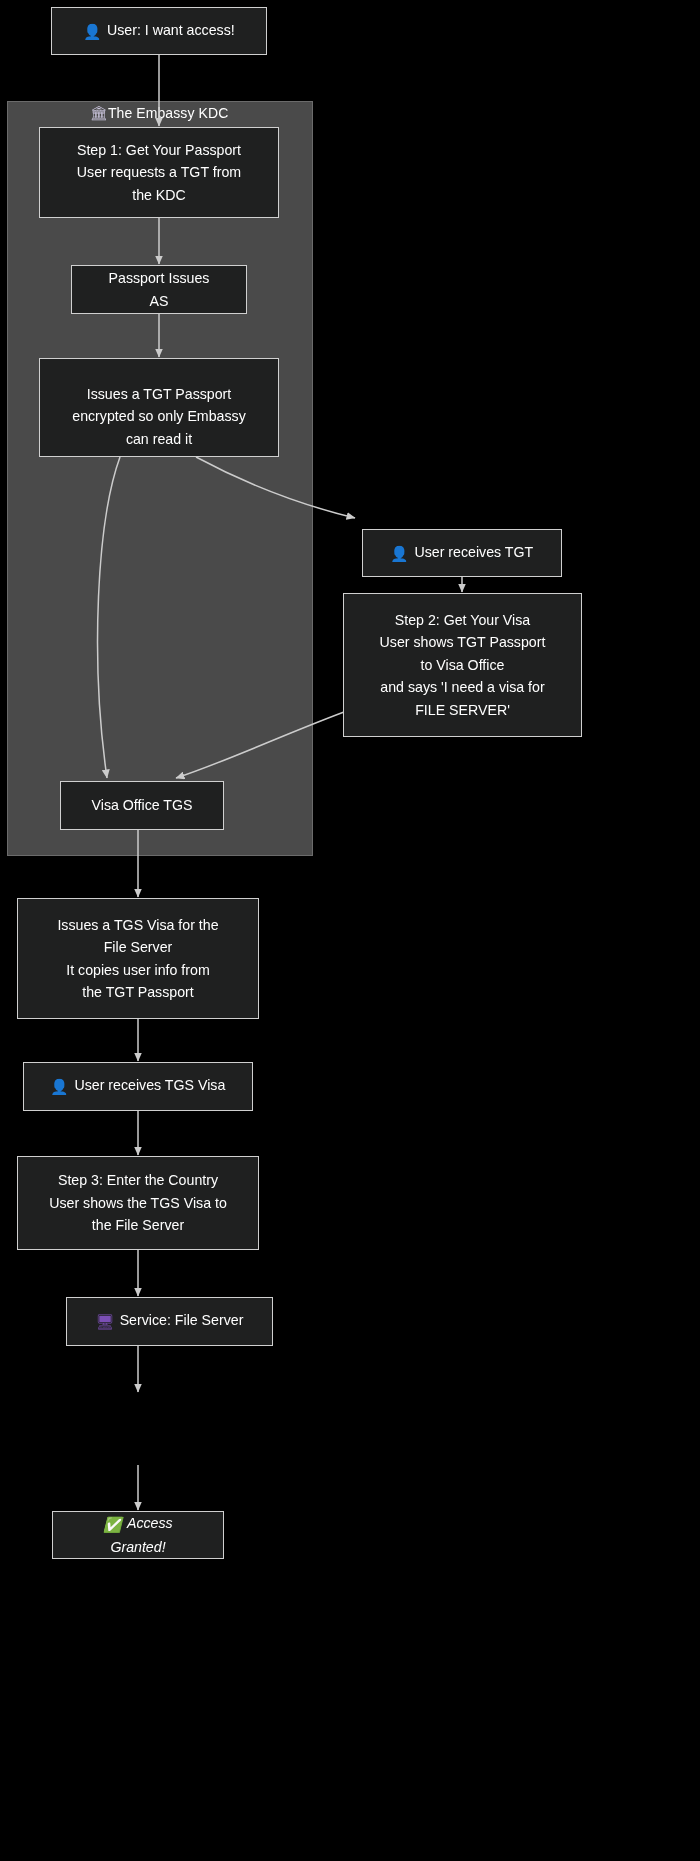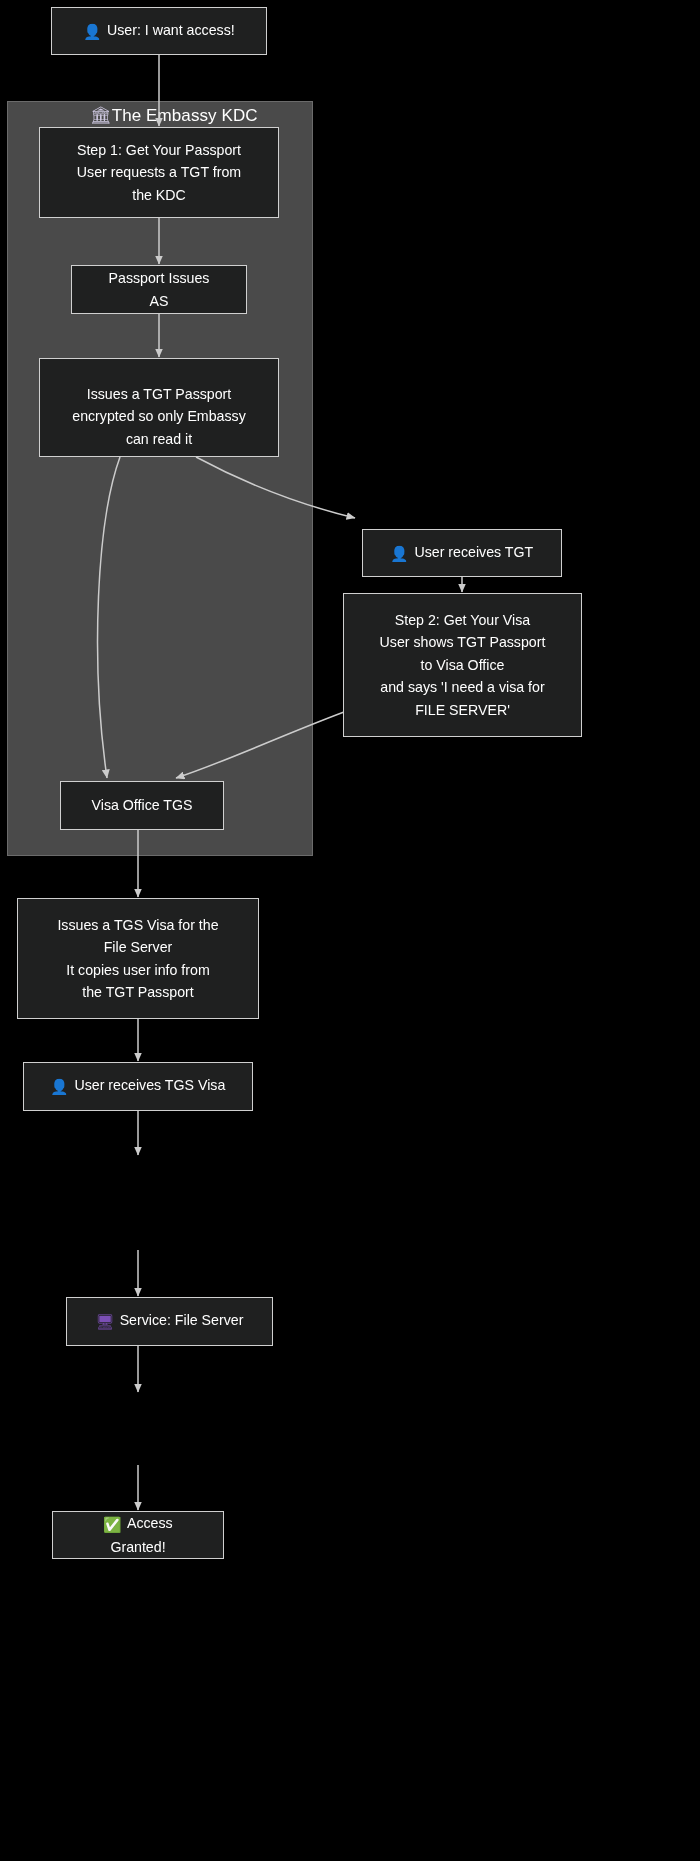--- a/index.html
+++ b/index.html
@@ -15,21 +15,21 @@
 
   .subgraph{
     position:absolute;
     background:#4a4a4a;
     border:1px solid #6b6b6b;
     box-sizing:border-box;
   }
   .subgraph-title{
     position:absolute;
     color:#ffffff;
-    font-size:17px;
+    font-size:14px;
     white-space:nowrap;
     letter-spacing:.1px;
   }
 
   .node{
     position:absolute;
     background:#1f2020;
     border:1.3px solid #d0d0d0;
     box-sizing:border-box;
     display:flex;
@@ -140,23 +140,28 @@
     <span class="lbl">Issues a TGS Visa for the
 File Server
 It copies user info from
 the TGT Passport</span>
   </div>
 
   <div class="node" style="left:23px;top:1062px;width:230px;height:49px;">
     <span class="lbl"><span class="ico ico-user">👤</span><span>User receives TGS Visa</span></span>
   </div>
 
+  <div class="node" style="left:17px;top:1156px;width:242px;height:94px;">
+    <span class="lbl">Step 3: Enter the Country
+User shows the TGS Visa to
+the File Server</span>
+  </div>
 
   <div class="node" style="left:35px;top:1297px;width:207px;height:49px;margin-left:31px;">
     <span class="lbl"><span class="ico ico-srv">🖥</span><span>Service: File Server</span></span>
   </div>
 
 
-  <div class="node" style="left:52px;top:1511px;width:172px;height:48px;">
+  <div class="node" style="left:52px;top:1511px;width:172px;height:48px;font-style:italic;">
     <span class="lbl"><span class="ico ico-ok">✅</span><span>Access Granted!</span></span>
   </div>
 
 </div>
 
 </body></html>

